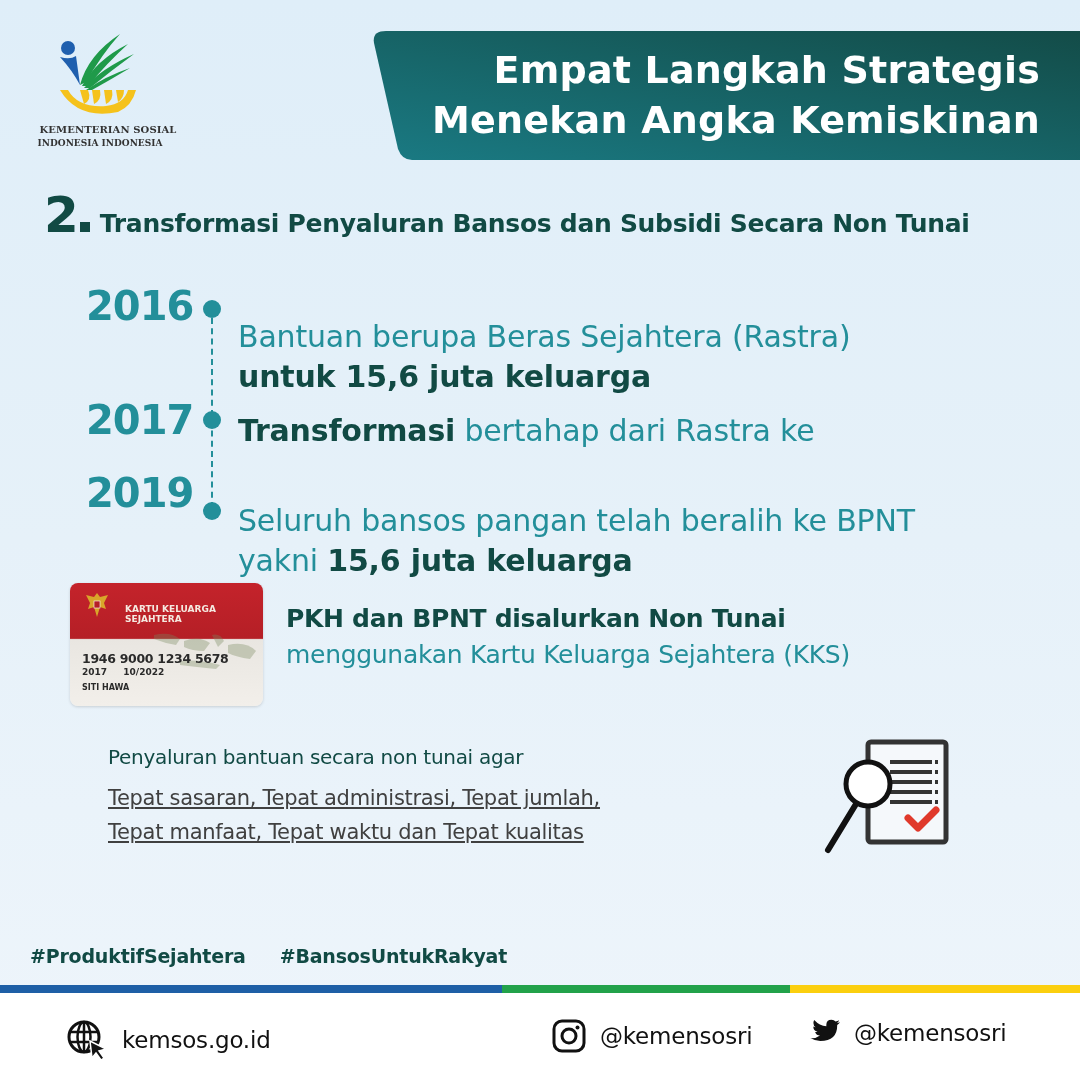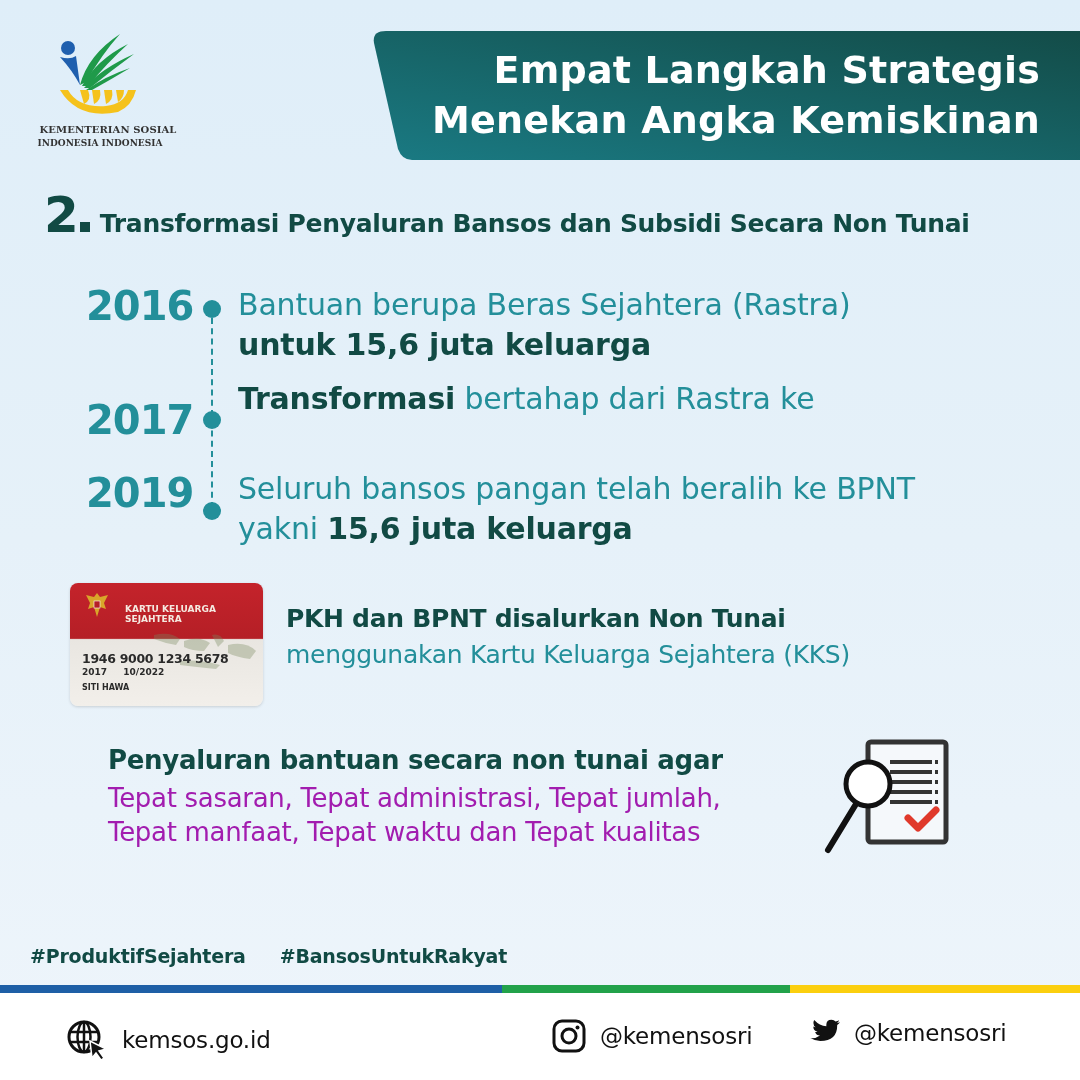--- a/index.html
+++ b/index.html
@@ -35,39 +35,39 @@
   .sec-title { font-size: 25px; font-weight: bold; color: #114a44; letter-spacing: -0.3px; }
 
   
   .year { position: absolute; left: 86px; width: 110px; font-size: 40px; font-weight: bold;
           color: #238f9a; letter-spacing: -1px; }
   .tl-dot { position: absolute; left: 203px; width: 18px; height: 18px; border-radius: 50%;
             background: #238f9a; }
   .tl-line { position: absolute; left: 211px; top: 318px; height: 190px; width: 0;
              border-left: 2px dashed #238f9a; }
   .tl-text { position: absolute; left: 238px; font-size: 30px; line-height: 40px;
-             color: #238f9a; white-space: nowrap; letter-spacing: -0.2px; }
+             color: #238f9a; white-space: nowrap; letter-spacing: -0.2px; margin-top: 32px; }
   .tl-text b { color: #114a44; font-weight: bold; }
 
   
   #card { left: 70px; top: 583px; width: 193px; height: 123px; border-radius: 8px; overflow: hidden;
           background: linear-gradient(180deg, #c4232b 0%, #b51f26 45%, #e9e6e1 46%, #f2efea 100%);
           box-shadow: 0 1px 3px rgba(0,0,0,0.15); }
   .card-title { position: absolute; left: 55px; top: 21px; font-size: 9px; font-weight: bold; color: #f5e9e0; }
   .card-num { position: absolute; left: 12px; top: 68px; font-size: 12.5px; font-weight: bold; color: #2a2a2a; letter-spacing: -0.3px; }
   .card-dates { position: absolute; left: 12px; top: 84px; font-size: 9px; font-weight: bold; color: #2a2a2a; }
   .card-name { position: absolute; left: 12px; top: 100px; font-size: 8px; font-weight: bold; color: #2a2a2a; }
   .card-emblem { position: absolute; left: 14px; top: 8px; width: 26px; height: 28px; }
   .card-map { position: absolute; left: 80px; top: 42px; width: 110px; height: 60px; opacity: 0.35; }
 
   .kks-t1 { left: 286px; top: 604px; font-size: 25px; font-weight: bold; color: #114a44; white-space: nowrap; letter-spacing: -0.3px; }
   .kks-t2 { left: 286px; top: 640px; font-size: 25px; color: #238f9a; white-space: nowrap; letter-spacing: -0.3px; }
 
-  .purpose-t1 { left: 108px; top: 745px; font-size: 26px; font-weight: bold; color: #114a44; white-space: nowrap; letter-spacing: -0.3px; }
-  .purpose-t2 { left: 108px; top: 781px; font-size: 26px; color: #a21caf; white-space: nowrap; letter-spacing: -0.3px; line-height: 34px; }
+  .purpose-t1 { left: 108px; top: 745px; font-size: 20px; font-weight: normal; color: #114a44; white-space: nowrap; letter-spacing: -0.3px; }
+  .purpose-t2 { left: 108px; top: 781px; font-size: 21px; color: #404040; white-space: nowrap; letter-spacing: -0.3px; line-height: 34px; text-decoration: underline; }
 
   #doc-icon { left: 820px; top: 738px; width: 132px; height: 118px; }
 
   
   .hashtags { left: 30px; top: 945px; display: flex; gap: 34px; font-size: 19px; font-weight: bold; color: #114a44; letter-spacing: -0.2px; }
 
   
   .bar { top: 985px; height: 8px; }
   .bar-blue { left: 0; width: 502px; background: #1e5fa6; }
   .bar-green { left: 502px; width: 288px; background: #22a24a; }

